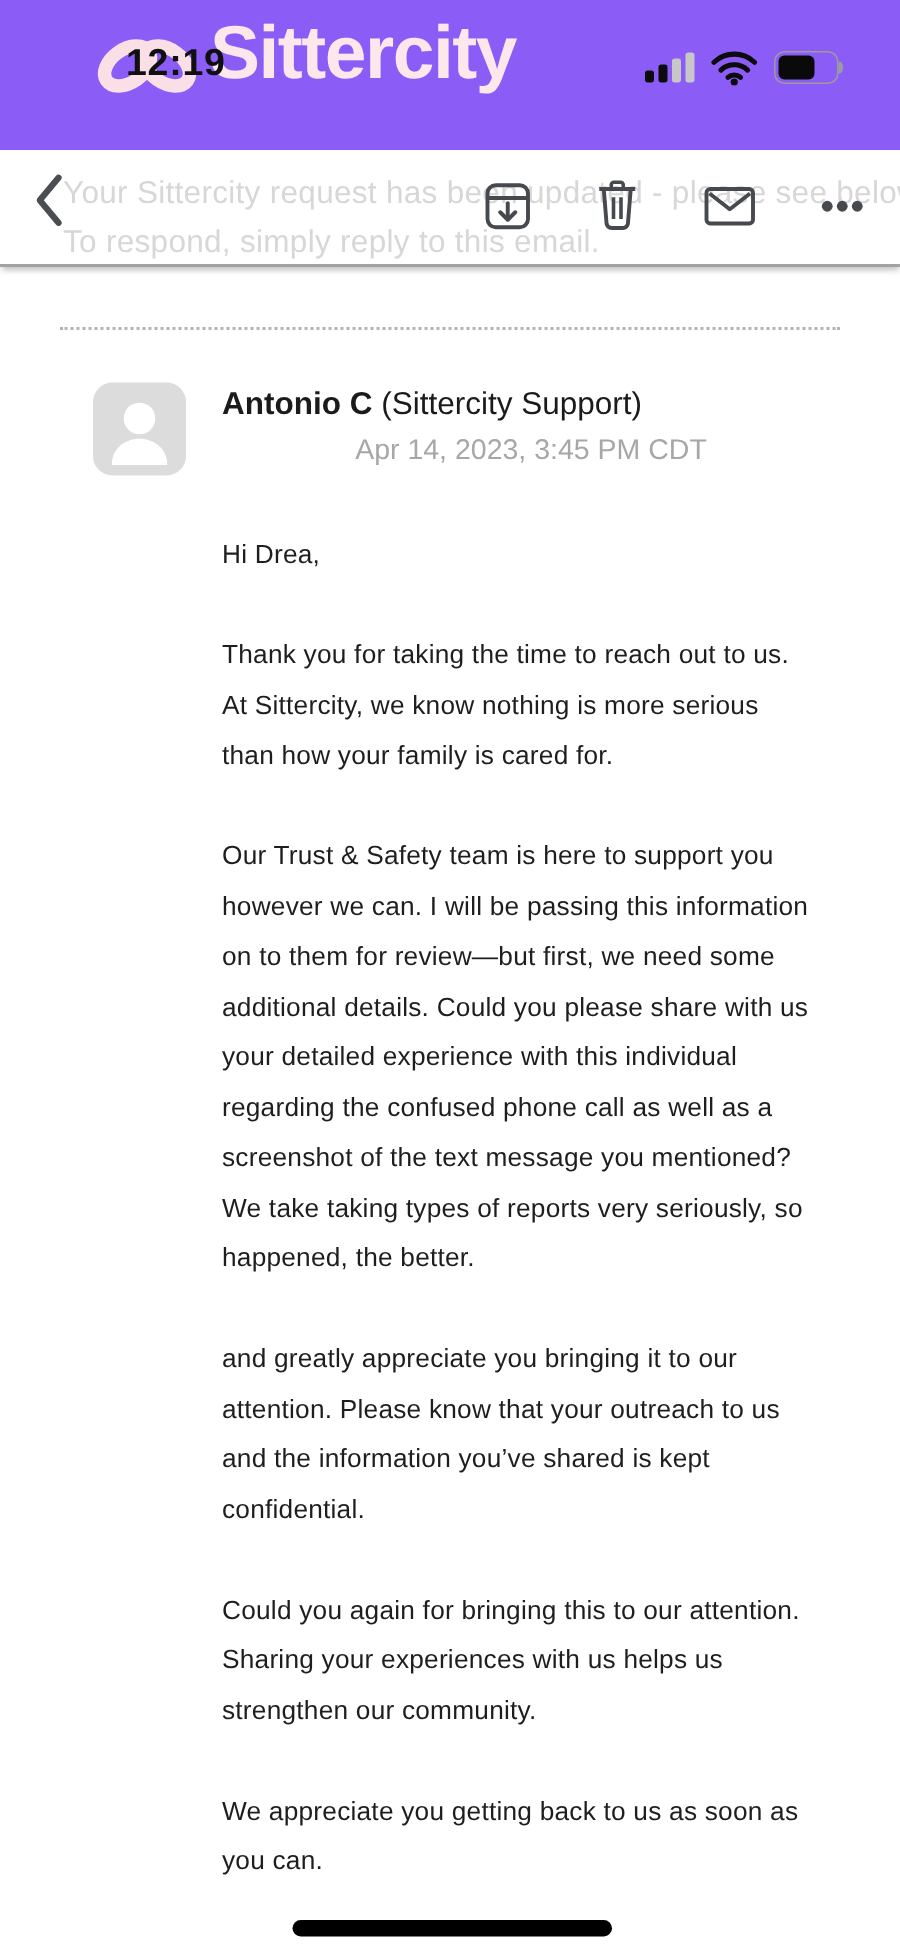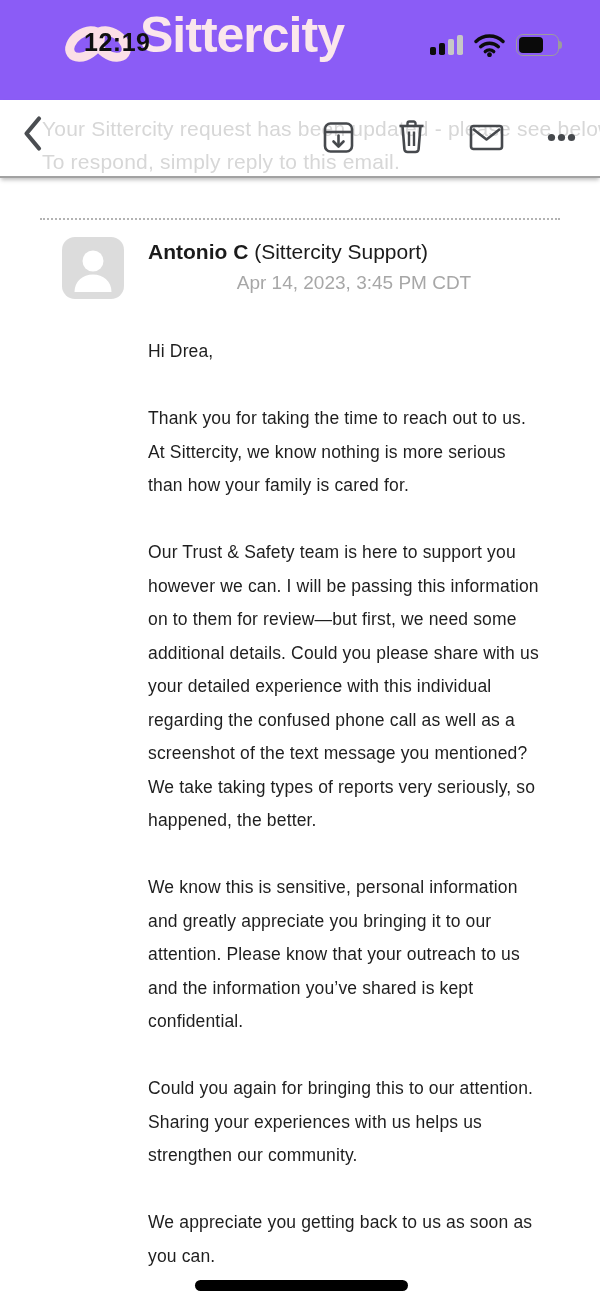--- a/index.html
+++ b/index.html
@@ -43,21 +43,21 @@
     position:absolute; left:42px; top:12px; width:535px; z-index:0;
     font-size:21px; line-height:33px; color:#d7d7d7; letter-spacing:0.2px;
   }
   .back-button { position:absolute; left:22px; top:15px; z-index:2; background:none; border:none; cursor:pointer; padding:0; }
   .toolbar-actions { position:absolute; right:24px; top:20px; z-index:2; display:flex; align-items:center; gap:43px; }
   .icon-button { background:none; border:none; padding:0; cursor:pointer; display:flex; align-items:center; }
 
   
   main { padding:0 40px; }
   .dotted-divider { margin-top:40px; border-top:2px dotted #b3b3b3; height:0; }
-  .sender-row { position:relative; margin-top:17px; min-height:62px; }
+  .sender-row { position:relative; margin-top:35px; min-height:62px; }
   .avatar {
     position:absolute; left:22px; top:0; width:62px; height:62px;
     background:#dcdcdc; border-radius:13px; overflow:hidden;
   }
   .sender-info { margin-left:108px; padding-top:2px; }
   .sender-name-line { font-size:21px; line-height:26px; color:#1b1b1b; font-weight:400; }
   .sender-name { font-weight:700; }
   .sender-date { margin-top:7px; font-size:19px; color:#a7a7a7;text-align:center; }
 
   .email-body {
@@ -179,21 +179,20 @@
         <div class="line">however we can. I will be passing this information</div>
         <div class="line">on to them for review—but first, we need some</div>
         <div class="line">additional details. Could you please share with us</div>
         <div class="line">your detailed experience with this individual</div>
         <div class="line">regarding the confused phone call as well as a</div>
         <div class="line">screenshot of the text message you mentioned?</div>
         <div class="line">We take taking types of reports very seriously, so</div>
         <div class="line">happened, the better.</div>
       </div>
       <div class="para">
-        <div class="line">We know this is sensitive, personal information</div>
         <div class="line">and greatly appreciate you bringing it to our</div>
         <div class="line">attention. Please know that your outreach to us</div>
         <div class="line">and the information you’ve shared is kept</div>
         <div class="line">confidential.</div>
       </div>
       <div class="para">
         <div class="line">Could you again for bringing this to our attention.</div>
         <div class="line">Sharing your experiences with us helps us</div>
         <div class="line">strengthen our community.</div>
       </div>

